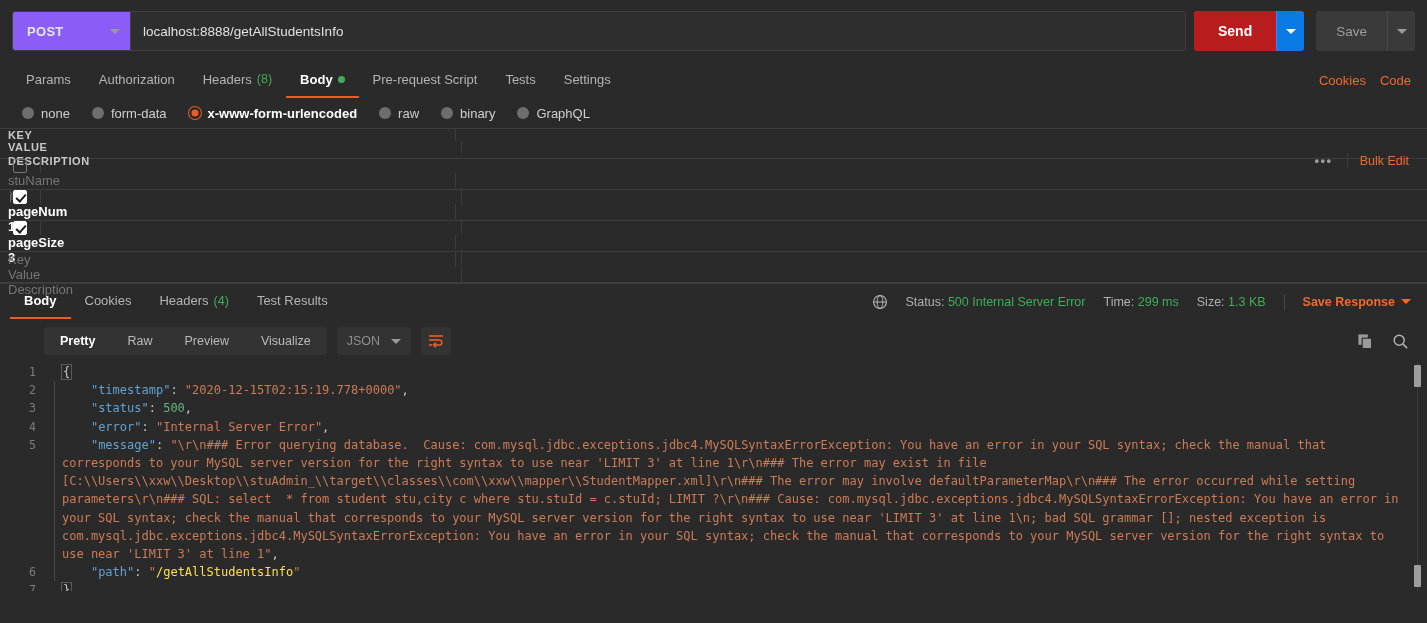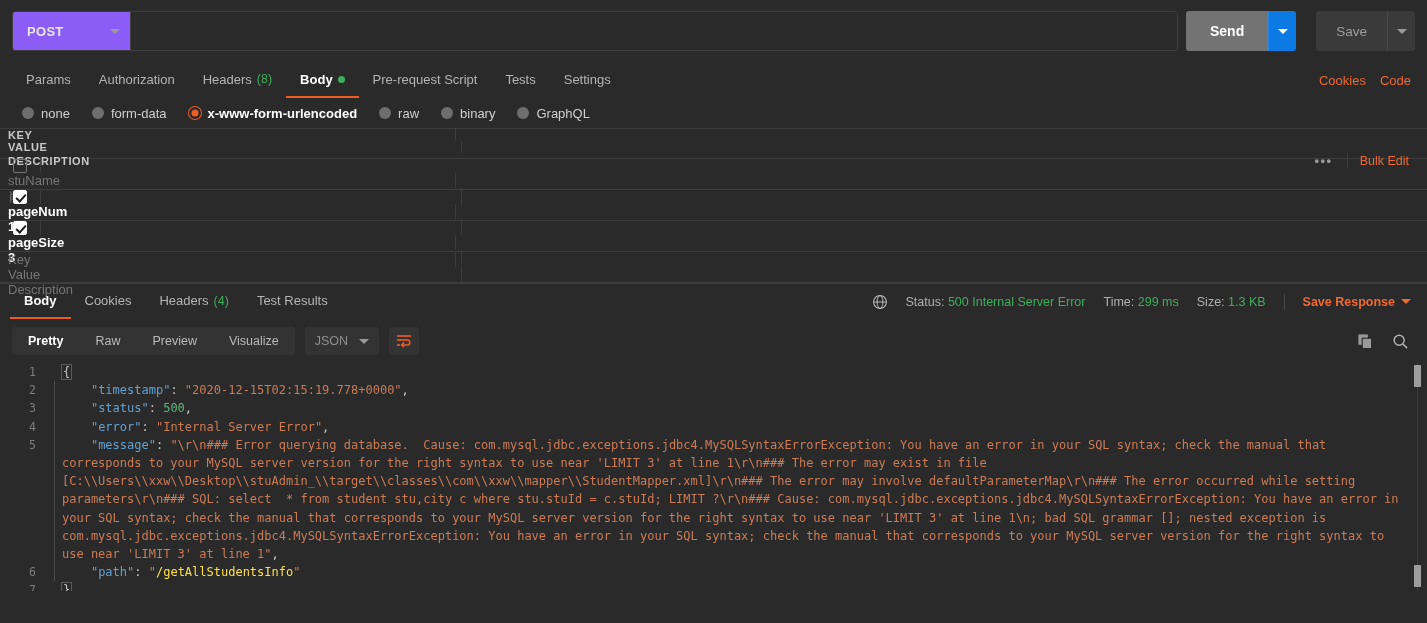--- a/index.html
+++ b/index.html
@@ -50,40 +50,40 @@
     display: flex;
     align-items: center;
     padding: 0 12px;
     font-size: 13.5px;
     color: #e0e0e0;
     background: #2e2e2e;
     cursor: text;
   }
   .send-group { display: flex; margin-left: 8px; height: 40px; }
   .send-btn {
-    background: #737373;
+    background: #b91c1c;
     color: #fff;
     font-size: 14px;
     font-weight: bold;
     border: none;
     padding: 0 24px;
     border-radius: 3px 0 0 3px;
     cursor: pointer;
     font-family: inherit;
   }
   .send-caret {
     background: #0c7ae5;
     width: 28px;
     border-left: 1px solid #2b8ce8;
     border-radius: 0 3px 3px 0;
     display: flex; align-items: center; justify-content: center;
     cursor: pointer;
   }
   .send-caret .caret { border-top-color: #fff; }
-  .save-group { display: flex; margin-left: 20px; height: 40px; }
+  .save-group { display: flex; margin-left: 12px; height: 40px; }
   .save-btn {
     background: #3a3a3a;
     color: #9e9e9e;
     font-size: 13.5px;
     border: none;
     padding: 0 20px;
     border-radius: 3px 0 0 3px;
     cursor: pointer;
     font-family: inherit;
   }
@@ -234,20 +234,21 @@
   .save-resp { color: #ef6a31; font-size: 12.5px; font-weight: bold; cursor: pointer; display: flex; align-items: center; gap: 6px; }
   .save-resp .caret { border-top-color: #ef6a31; }
   .globe-icon { width: 16px; height: 16px; }
 
   .resp-toolbar {
     height: 44px;
     display: flex;
     align-items: center;
     padding: 0 12px;
     gap: 10px;
+    margin-left: 32px;
   }
   .seg-group {
     display: flex;
     background: #333333;
     border-radius: 3px;
     height: 28px;
     align-items: stretch;
   }
   .seg {
     display: flex; align-items: center;
@@ -332,20 +333,23 @@
   .vscroll .thumb-bot { position: absolute; left: 0; bottom: 4px; width: 7px; height: 22px; background: #9d9d9d; border-radius: 1px; }
 </style>
 </head>
 <body>
 
 <div class="req-bar">
   <div class="url-group">
     <div class="method-box">
       <span class="method-label">POST</span>
       <span class="caret"></span>
+    </div>
+    <div class="url-input">
+      <span>localhost:8888/getAllStudentsInfo</span>
     </div>
   </div>
   <div class="send-group">
     <button class="send-btn">Send</button>
     <div class="send-caret">
       <span class="caret"></span>
     </div>
   </div>
   <div class="save-group">
     <button class="save-btn">Save</button>

